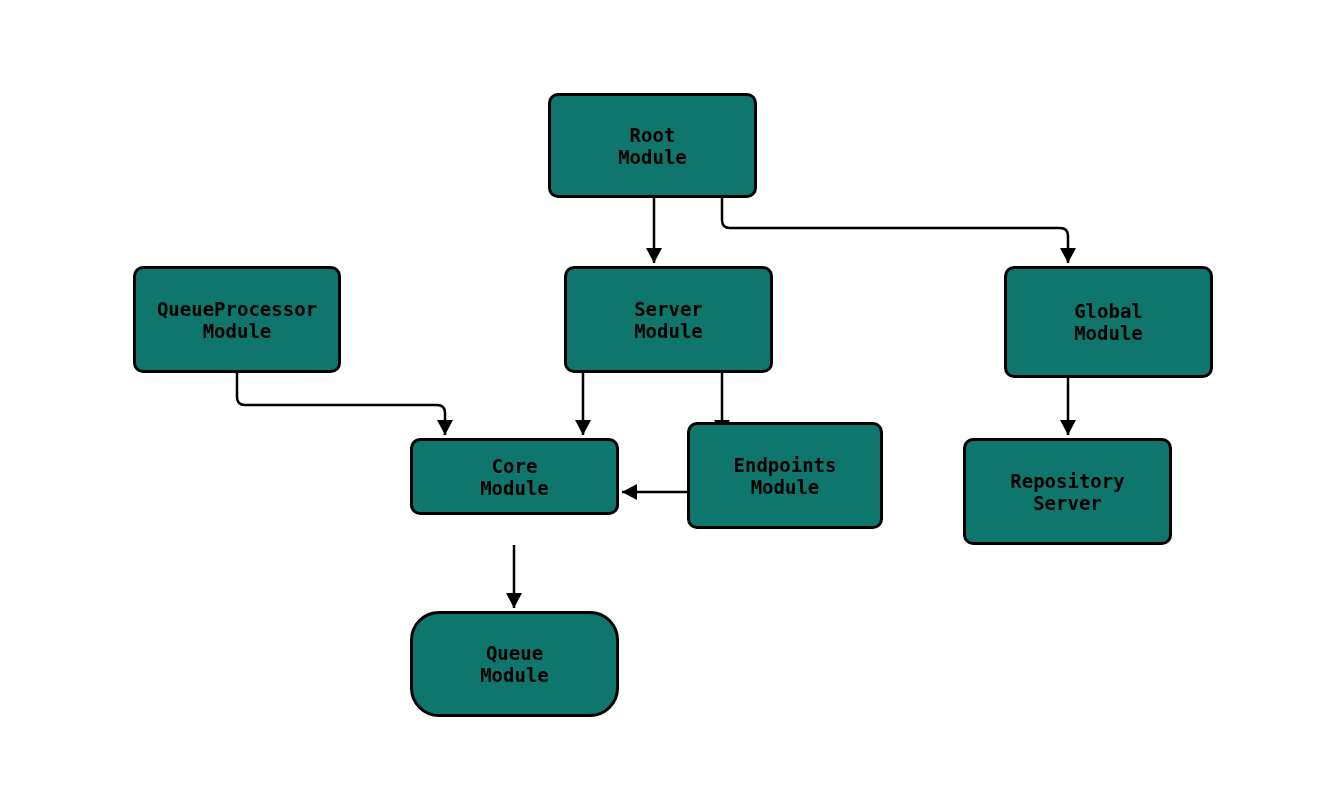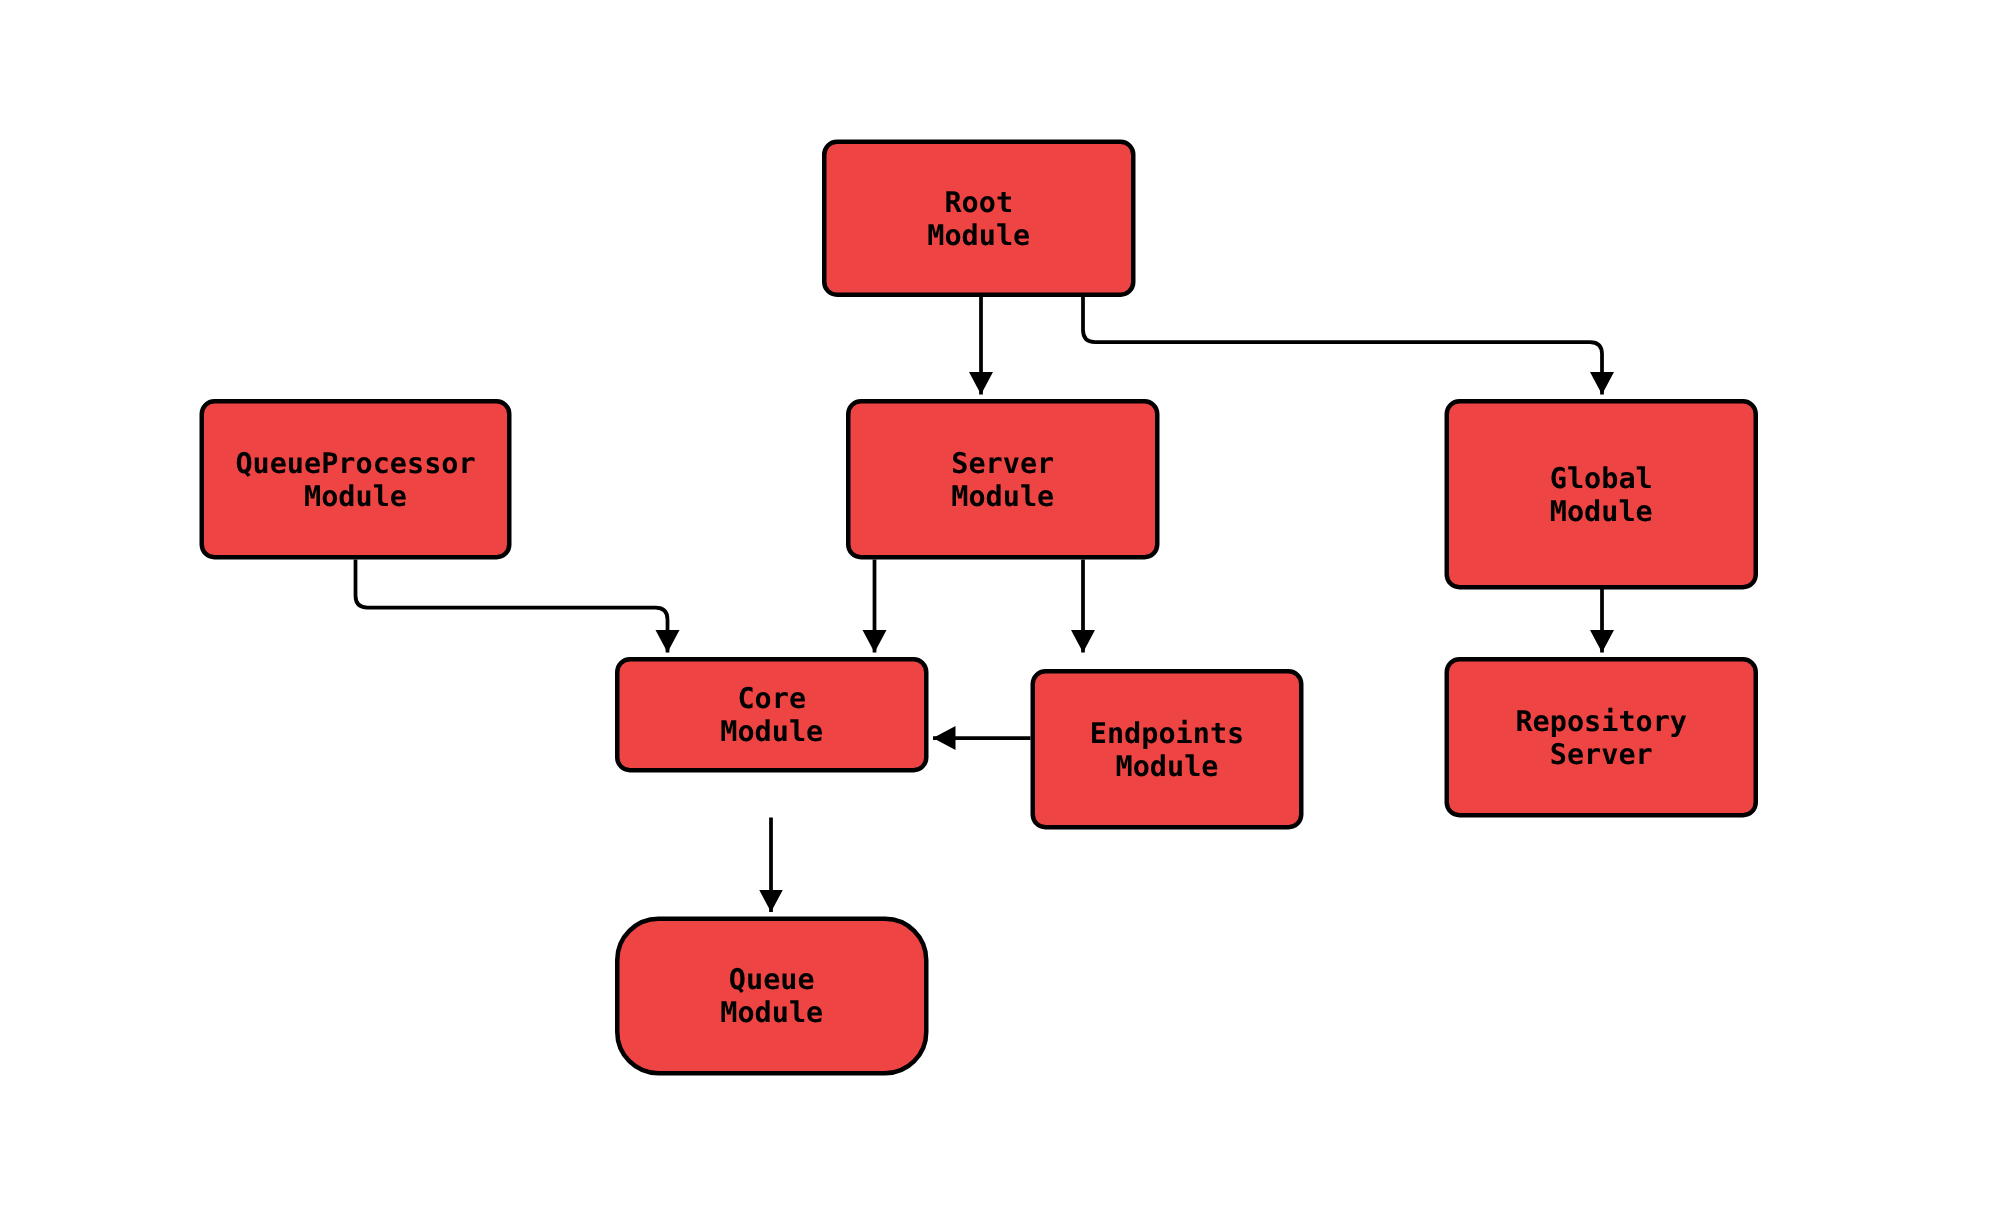--- a/index.html
+++ b/index.html
@@ -25,40 +25,40 @@
   .edge {
     fill: none;
     stroke: #000000;
     stroke-width: 2.5;
   }
   .node {
     position: absolute;
     box-sizing: border-box;
     border: 3px solid #000000;
     border-radius: 10px;
-    background: #ef4444;
+    background: #0f766e;
     display: flex;
     align-items: center;
     justify-content: center;
   }
   .node-label {
     white-space: pre-line;
     text-align: center;
     font-size: 19px;
     line-height: 22px;
     font-weight: bold;
     color: #000000;
   }
   
   .node-root          { left: 548px; top:  93px; width: 209px; height: 105px; }
   .node-queueprocessor{ left: 133px; top: 266px; width: 208px; height: 107px; }
   .node-server        { left: 564px; top: 266px; width: 209px; height: 107px; }
-  .node-global        { left: 963px; top: 266px; width: 209px; height: 127px; }
+  .node-global        { left: 1004px; top: 266px; width: 209px; height: 112px; }
   .node-core          { left: 410px; top: 438px; width: 209px; height: 77px; }
-  .node-endpoints     { left: 687px; top: 446px; width: 182px; height: 107px; }
+  .node-endpoints     { left: 687px; top: 422px; width: 196px; height: 107px; }
   .node-repository    { left: 963px; top: 438px; width: 209px; height: 107px; }
   .node-queue         { left: 410px; top: 611px; width: 209px; height: 106px; border-radius: 29px; }
 </style>
 </head>
 <body>
 
 <div class="canvas">
 
   <svg class="edges-layer" width="1337" height="809" viewBox="0 0 1337 809" xmlns="http://www.w3.org/2000/svg">
     <defs>

